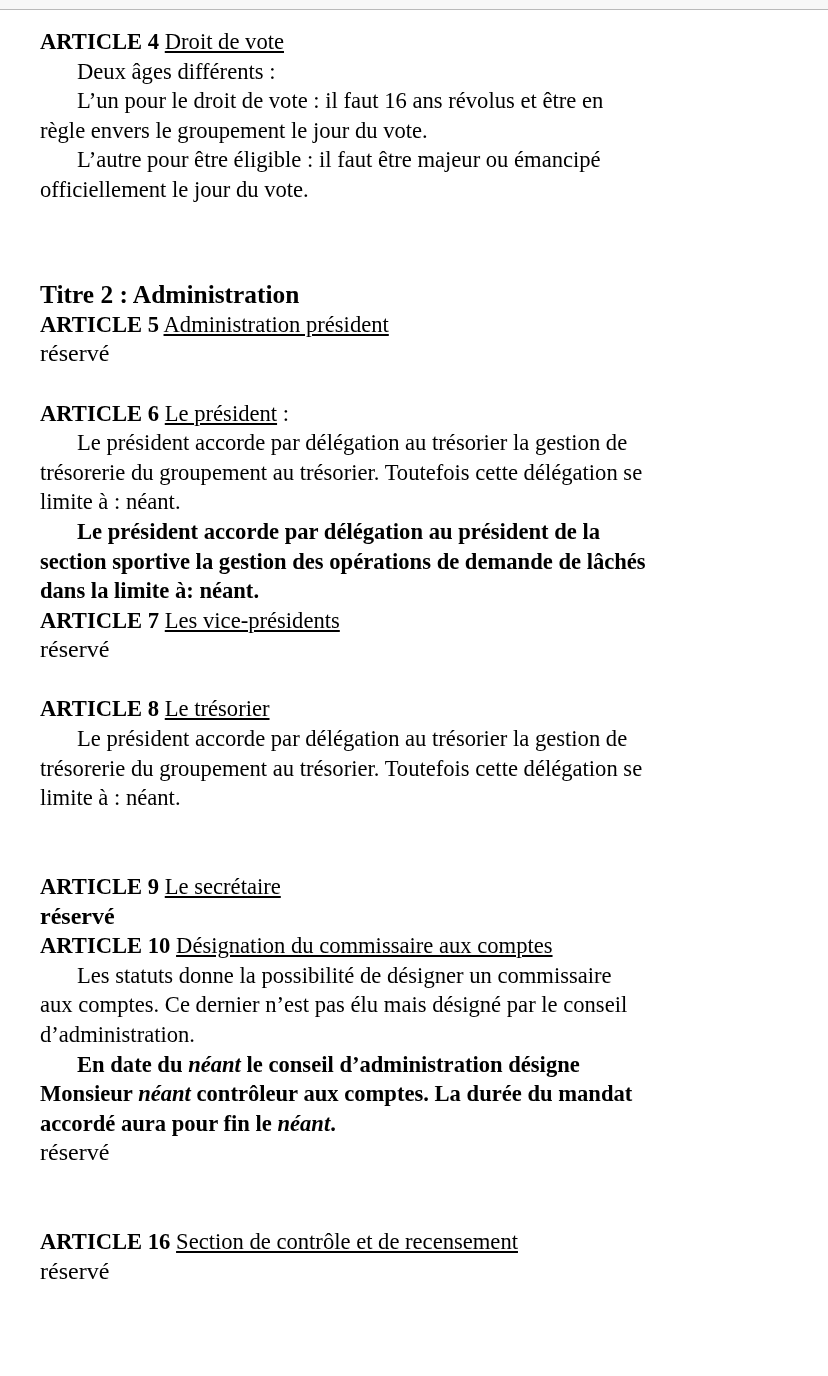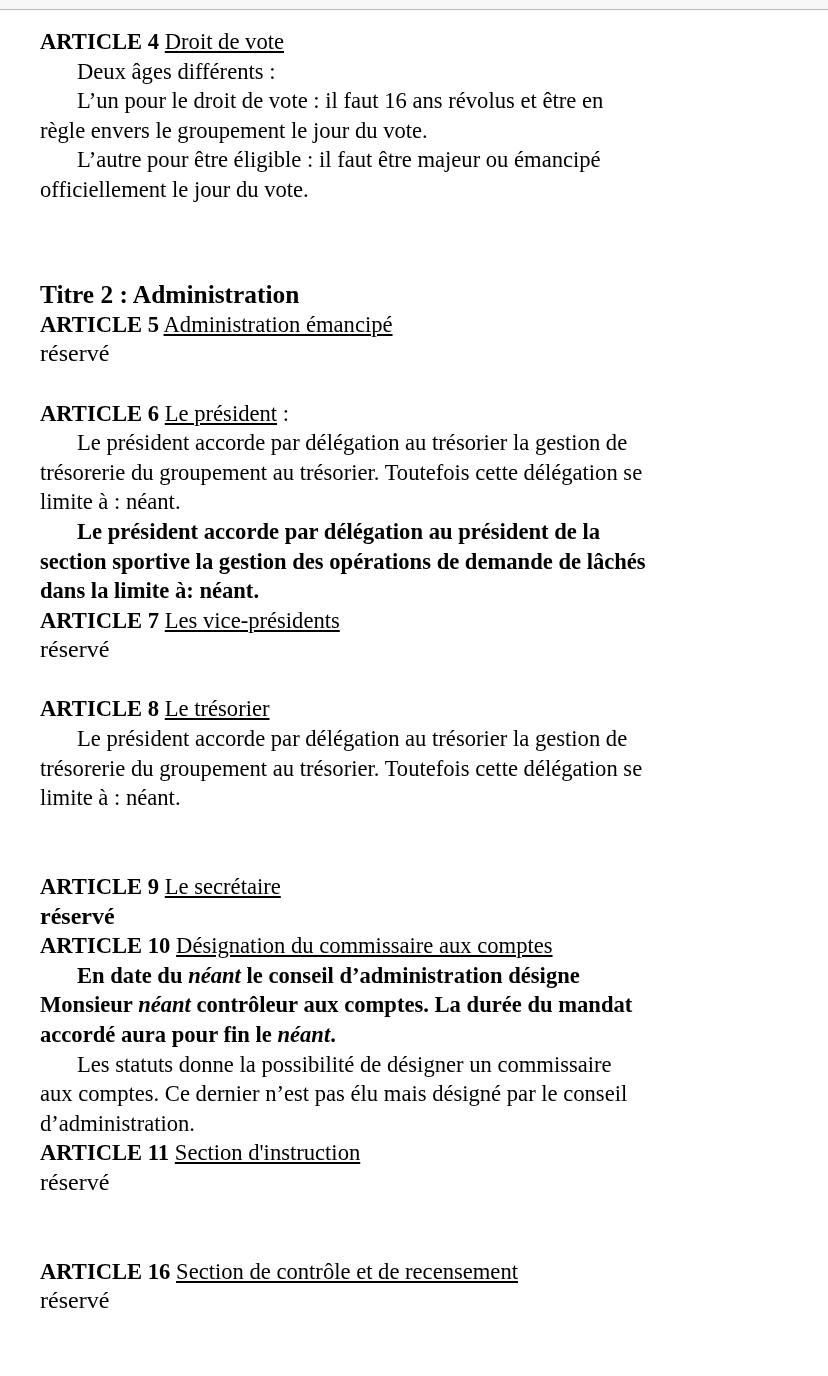--- a/index.html
+++ b/index.html
@@ -104,21 +104,21 @@
   <p class="para">Deux âges différents :</p>
   <p class="para">L’un pour le droit de vote : il faut 16 ans révolus et être en règle envers le groupement le jour du vote.</p>
   <p class="para">L’autre pour être éligible : il faut être majeur ou émancipé officiellement le jour du vote.</p>
 
   <div class="gap-2"></div>
   <div class="gap-sm"></div>
 
   <p class="part-title">Titre 2 : Administration</p>
 
   <p class="article-heading">
-    <span class="art-label">ARTICLE 5</span><span> </span><span class="art-title">Administration émancipé</span>
+    <span class="art-label">ARTICLE 5</span><span> </span><span class="art-title">Administration président</span>
   </p>
   <p class="flush">réservé</p>
 
   <div class="gap-1"></div>
 
   <p class="article-heading">
     <span class="art-label">ARTICLE 6</span><span> </span><span class="art-title">Le président</span><span class="art-suffix"> :</span>
   </p>
   <p class="para">Le président accorde par délégation au trésorier la gestion de trésorerie du groupement au trésorier. Toutefois cette délégation se limite à : néant.</p>
   <p class="para bold">Le président accorde par délégation au président de la section sportive la gestion des opérations de demande de lâchés dans la limite à: néant.</p>
@@ -138,26 +138,23 @@
   <div class="gap-2"></div>
 
   <p class="article-heading">
     <span class="art-label">ARTICLE 9</span><span> </span><span class="art-title">Le secrétaire</span>
   </p>
   <p class="flush bold">réservé</p>
 
   <p class="article-heading">
     <span class="art-label">ARTICLE 10</span><span> </span><span class="art-title">Désignation du commissaire aux comptes</span>
   </p>
+  <p class="para">Les statuts donne la possibilité de désigner un commissaire aux comptes. Ce dernier n’est pas élu mais désigné par le conseil d’administration.</p>
   <p class="para bold"><span>En date du </span><span class="it">néant</span><span> le conseil d’administration désigne Monsieur </span><span class="it">néant</span><span> contrôleur aux comptes. La durée du mandat accordé aura pour fin le </span><span class="it">néant</span><span>.</span></p>
-  <p class="para">Les statuts donne la possibilité de désigner un commissaire aux comptes. Ce dernier n’est pas élu mais désigné par le conseil d’administration.</p>
 
-  <p class="article-heading">
-    <span class="art-label">ARTICLE 11</span><span> </span><span class="art-title">Section d'instruction</span>
-  </p>
   <p class="flush">réservé</p>
 
   <div class="gap-2"></div>
 
   <p class="article-heading">
     <span class="art-label">ARTICLE 16</span><span> </span><span class="art-title">Section de contrôle et de recensement</span>
   </p>
   <p class="flush">réservé</p>
 
 </div>

